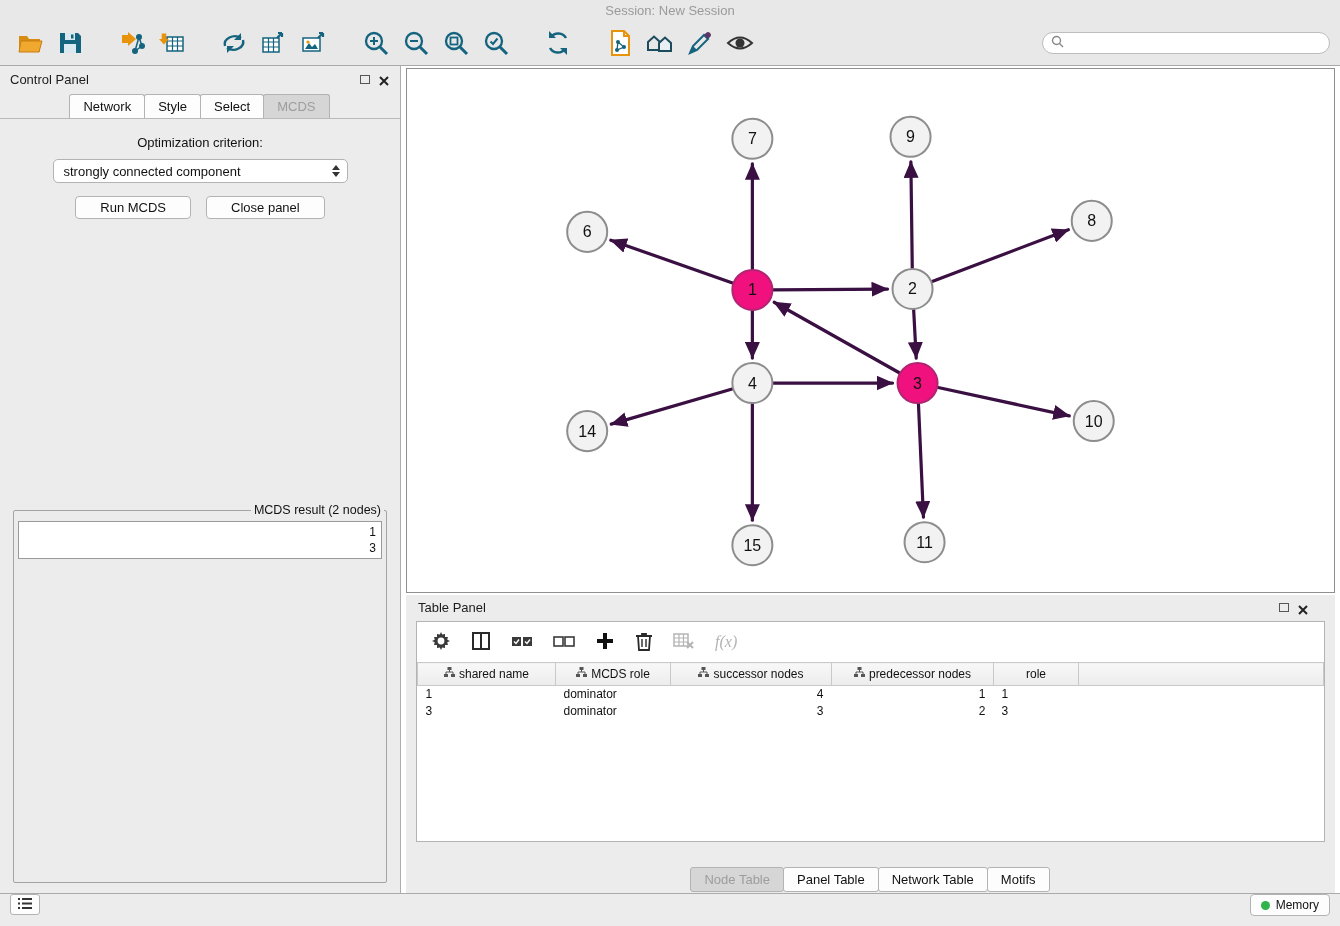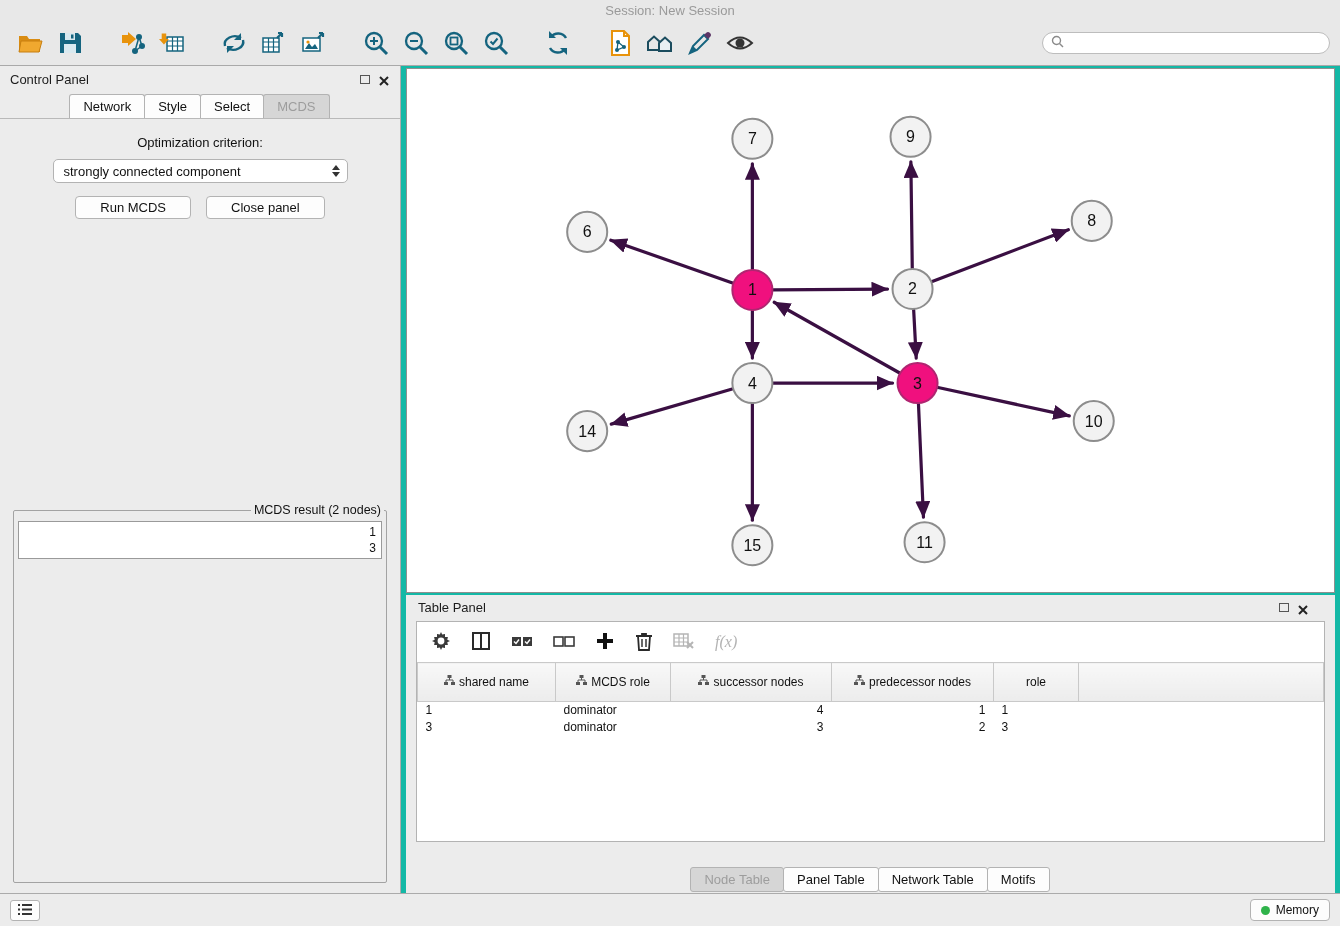--- a/index.html
+++ b/index.html
@@ -14,21 +14,21 @@
   
   .toolbar { height:46px; background:#e8e8e8; border-bottom:1px solid #a9a9a9; display:flex; align-items:center; padding:0 10px; }
   .tb-group { display:flex; align-items:center; }
   .tb-gap { width:22px; }
   .tb-btn { width:40px; height:38px; display:flex; align-items:center; justify-content:center; background:transparent; border:none; cursor:pointer; }
   .tb-btn svg { display:block; }
   .searchbox { margin-left:auto; width:288px; height:22px; border:1px solid #bdbdbd; border-radius:12px; background:#fff; display:flex; align-items:center; padding:0 8px; }
   .searchbox input { border:none; outline:none; flex:1; font-size:12px; background:transparent; margin-left:5px; }
 
   
-  .content { flex:1; display:flex; background:#14b8a6; min-height:0; }
+  .content { flex:1; display:flex; background:#ffffff; min-height:0; }
 
   
   .control-panel { width:401px; background:#ececec; border-right:1px solid #adadad; display:flex; flex-direction:column; }
   .cp-header { height:26px; display:flex; align-items:center; padding:0 10px; }
   .cp-header .ph-title { font-size:13px; color:#1c1c1c; }
   .ph-icons { margin-left:auto; display:flex; align-items:center; gap:8px; }
   .float-icon { width:10px; height:9px; border:1.5px solid #555; display:inline-block; }
   .close-x { width:12px; height:12px; display:inline-block; }
   .cp-tabs { display:flex; justify-content:center; align-items:flex-end; border-bottom:1px solid #b9b9b9; padding-top:2px; }
   .tab { font-size:13px; padding:4px 13px 4px; background:#fdfdfd; border:1px solid #b3b3b3; border-bottom:none; margin-left:-1px; border-radius:3px 3px 0 0; color:#111; cursor:pointer; }
@@ -66,30 +66,30 @@
 
   
   .table-panel { flex:1; display:flex; flex-direction:column; background:#ececec; margin-top:2px; min-height:0; }
   .tp-header { height:25px; display:flex; align-items:center; padding:0 26px 0 12px; }
   .tp-header .ph-title { font-size:13px; color:#1c1c1c; }
   .tp-card { flex:1; margin:1px 10px 3px; background:#fff; border:1px solid #b3b3b3; display:flex; flex-direction:column; min-height:0; overflow:hidden; }
   .tp-toolbar { height:40px; display:flex; align-items:center; gap:20px; padding:0 14px; }
   .tp-tool { background:none; border:none; display:flex; align-items:center; justify-content:center; cursor:pointer; height:28px; }
   .fx { font-family:"Liberation Serif", serif; font-style:italic; font-size:16px; color:#b3b3b3; }
   table.node-table { border-collapse:collapse; table-layout:fixed; width:100%; }
-  table.node-table th { height:19px; background:linear-gradient(#f8f8f8,#ececec); border:1px solid #c9c9c9; font-weight:normal; font-size:12px; color:#111; padding:12px 4px; }
+  table.node-table th { height:19px; background:linear-gradient(#f8f8f8,#ececec); border:1px solid #c9c9c9; font-weight:normal; font-size:12px; color:#111; padding:4px 4px; }
   .th-inner { display:flex; align-items:center; justify-content:center; gap:4px; }
   .th-inner .th-icon { flex:0 0 auto; }
   table.node-table td { height:17px; font-size:12px; color:#111; padding:0 8px; white-space:nowrap; overflow:hidden; }
   td.num { text-align:right; }
   .tp-tabs { height:28px; display:flex; align-items:center; justify-content:center;margin-top:20px; }
   .tp-tabs .tab { border-bottom:1px solid #b3b3b3; border-radius:3px; }
 
   
-  .statusbar { height:33px; background:#ececec; border-top:1px solid #ababab; display:flex; align-items:center; padding:0 10px; }
+  .statusbar { height:33px; background:#ececec; border-top:1px solid #ababab; display:flex; padding:0 10px; }
   .list-btn { width:30px; height:21px; background:#fdfdfd; border:1px solid #b3b3b3; border-radius:3px; display:flex; align-items:center; justify-content:center; cursor:pointer; }
   .memory-btn { margin-left:auto; height:22px; background:#fdfdfd; border:1px solid #b3b3b3; border-radius:4px; display:flex; align-items:center; gap:6px; padding:0 10px; cursor:pointer; }
   .mem-dot { width:9px; height:9px; border-radius:50%; background:#2fb34a; }
   .memory-btn .mem-label { font-size:12px; color:#111; }
 </style>
 </head>
 <body>
 
 <div class="app">
 

